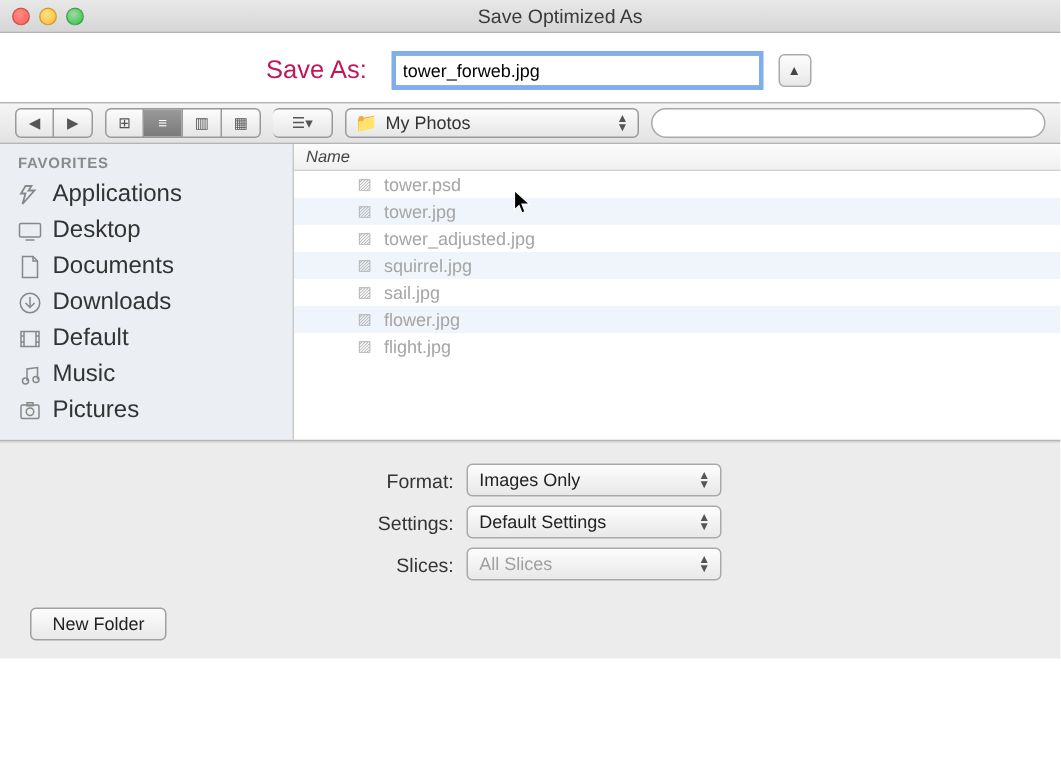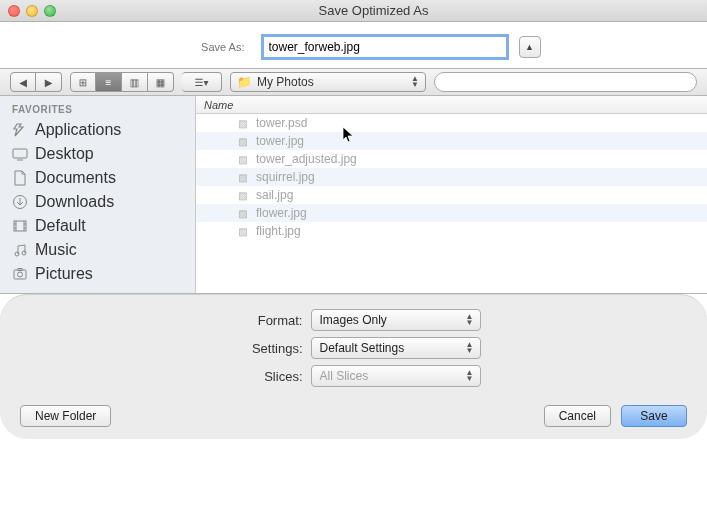--- a/index.html
+++ b/index.html
@@ -6,21 +6,21 @@
 body { font-family: "Lucida Grande", "Helvetica Neue", Arial, sans-serif; font-size: 12px; background: #fff; width: 707px; height: 510px; overflow: hidden; }
 .titlebar { height: 22px; background: linear-gradient(#e8e8e8, #d6d6d6); border-bottom: 1px solid #b0b0b0; display: flex; align-items: center; padding: 0 8px; position: relative; }
 .traffic { display: flex; gap: 6px; }
 .dot { width: 12px; height: 12px; border-radius: 50%; border: 1px solid rgba(0,0,0,.2); }
 .dot.red { background: radial-gradient(circle at 40% 35%, #ff8a80, #ff5f57); }
 .dot.yellow { background: radial-gradient(circle at 40% 35%, #ffe082, #febc2e); }
 .dot.green { background: radial-gradient(circle at 40% 35%, #a5d6a7, #28c840); }
 .title { position: absolute; left: 0; right: 0; text-align: center; font-size: 13px; color: #3a3a3a; margin-left: 40px; }
 .top-area { padding: 14px 20px 10px; display: flex; align-items: center; justify-content: center; flex-direction: column; gap: 8px; }
 .field-row { display: flex; align-items: center; width: 100%; justify-content: center; }
-.field-label { width: 78px; text-align: right; margin-right: 18px; color: #737373; font-size: 11px; }
+.field-label { width: 78px; text-align: right; margin-right: 18px; color: #be185d; font-size: 17px; }
 .text-input { width: 244px; height: 22px; border: 1px solid #a9a9a9; padding: 2px 5px; font-size: 12px; background: #fff; }
 .text-input.focused { outline: 3px solid #7faeea; outline-offset: -1px; border-color: #4a6da7; }
 .collapse-btn { width: 22px; height: 22px; margin-left: 12px; border: 1px solid #a9a9a9; border-radius: 4px; background: linear-gradient(#fdfdfd,#e8e8e8); display: flex; align-items: center; justify-content: center; font-size: 9px; color: #444; }
 .toolbar { height: 28px; border-top: 1px solid #b5b5b5; border-bottom: 1px solid #b5b5b5; background: linear-gradient(#f5f5f5,#e3e3e3); display: flex; align-items: center; padding: 0 10px; gap: 8px; }
 .seg-group { display: flex; }
 .seg-btn { width: 26px; height: 20px; border: 1px solid #9a9a9a; background: linear-gradient(#fcfcfc,#e6e6e6); display: flex; align-items: center; justify-content: center; font-size: 10px; color: #555; }
 .seg-btn.active { background: linear-gradient(#9a9a9a,#7a7a7a); color: #fff; }
 .seg-btn:first-child { border-radius: 4px 0 0 4px; }
 .seg-btn:last-child { border-radius: 0 4px 4px 0; border-left: none; }
 .seg-btn + .seg-btn { border-left: none; }
@@ -35,21 +35,21 @@
 .sidebar { width: 196px; background: #ebeef2; border-right: 1px solid #c9c9c9; padding-top: 4px; }
 .sb-header { font-size: 10px; font-weight: bold; color: #8a8a8a; padding: 4px 12px 3px; letter-spacing: .5px; }
 .sb-item { display: flex; align-items: center; padding: 3px 12px; font-size: 16px; color: #333; gap: 7px; }
 .sb-item svg { width: 16px; height: 16px; flex-shrink: 0; }
 .file-area { flex: 1; background: #fff; display: flex; flex-direction: column; }
 .list-header { height: 18px; background: linear-gradient(#fcfcfc,#f0f0f0); border-bottom: 1px solid #d0d0d0; display: flex; align-items: center; padding-left: 8px; font-size: 11px; color: #444; font-style: italic; }
 .file-list { flex: 1; overflow: auto; }
 .file-row { display: flex; align-items: center; height: 18px; padding-left: 40px; color: #a5a5a5; font-size: 12px; gap: 6px; }
 .file-row:nth-child(even) { background: #f0f5fb; }
 .file-ic { width: 14px; height: 14px; display: inline-flex; align-items: center; justify-content: center; font-size: 10px; color: #b0b0b0; }
-.bottom-panel { background: #ececec; padding: 14px 20px 12px; border-top: 1px solid #d0d0d0; border-radius: 27px; }
+.bottom-panel { background: #ececec; padding: 14px 20px 12px; border-top: 1px solid #d0d0d0; }
 .option-rows { display: flex; flex-direction: column; gap: 6px; align-items: center; margin-bottom: 18px; }
 .opt-row { display: flex; align-items: center; }
 .opt-label { width: 76px; text-align: right; margin-right: 8px; font-size: 13px; color: #333; }
 .popup { width: 170px; height: 22px; border: 1px solid #a9a9a9; border-radius: 4px; background: linear-gradient(#fdfdfd,#e8e8e8); display: flex; align-items: center; padding: 0 18px 0 8px; position: relative; font-size: 12px; color: #222; }
 .popup.disabled { color: #a0a0a0; }
 .popup .arrows { position: absolute; right: 6px; font-size: 8px; color: #555; line-height: 6px; }
 .action-row { display: flex; justify-content: space-between; align-items: center; }
 .btn { height: 22px; padding: 0 14px; border: 1px solid #a0a0a0; border-radius: 4px; background: linear-gradient(#fdfdfd,#e8e8e8); font-size: 12px; color: #222; display: flex; align-items: center; }
 .btn.primary { background: linear-gradient(#bcd8fb,#7bb1f1); border-color: #5a8fce; min-width: 66px; justify-content: center; }
 .right-btns { display: flex; gap: 10px; }
@@ -225,24 +225,20 @@
     <div class="opt-row">
       <span class="opt-label">Slices:</span>
       <div class="popup disabled">
         <span>All Slices</span>
         <span class="arrows">▲<br>▼</span>
       </div>
     </div>
   </div>
   <div class="action-row">
     <div class="btn">New Folder</div>
-    <div class="right-btns">
-      <div class="btn">Cancel</div>
-      <div class="btn primary">Save</div>
-    </div>
   </div>
 </div>
 
 <div class="cursor">
   <svg viewBox="0 0 14 18">
       <path d="M1 1l0 13 3-3 2 5 2-1-2-5 5 0z" fill="#000" stroke="#fff" stroke-width="0.8"></path>
     </svg>
 </div>
 
 </body></html>

